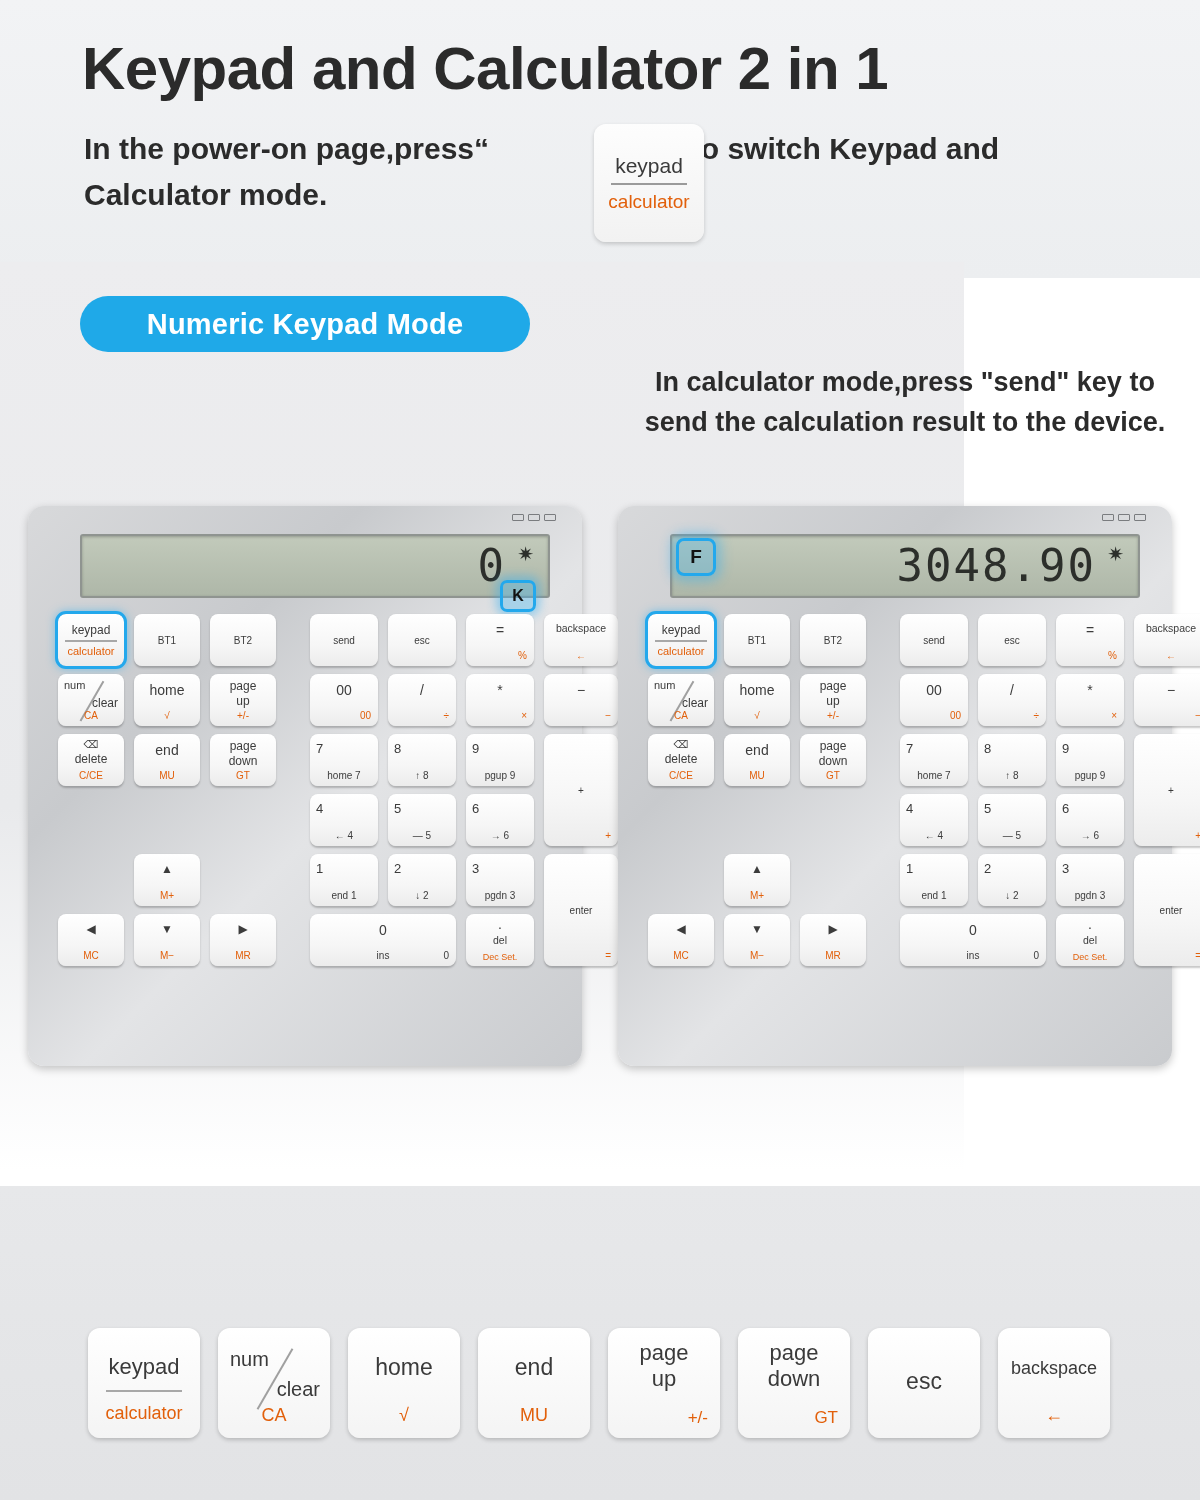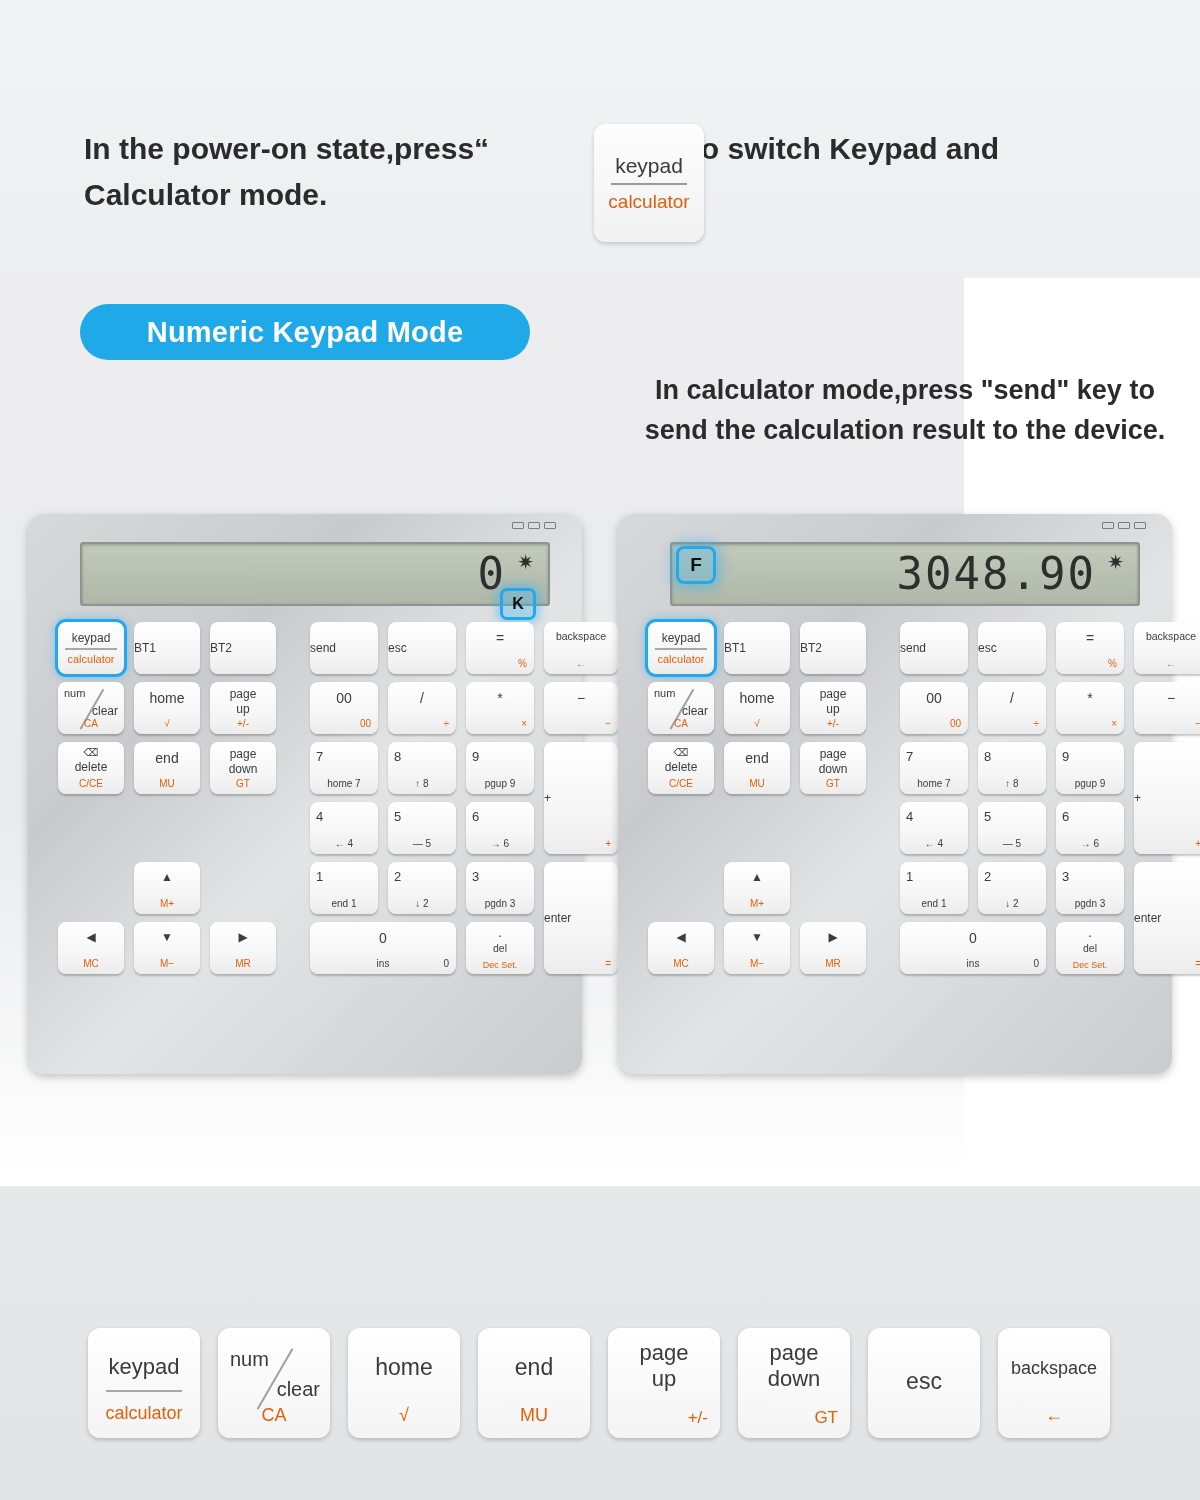--- a/index.html
+++ b/index.html
@@ -35,21 +35,21 @@
     background:linear-gradient(180deg,#fdfdfd,#f2f2f2);
     box-shadow:0 2px 4px rgba(0,0,0,0.18);
     display:flex; flex-direction:column; align-items:center; justify-content:center;
   }
   .key-chip .kp { font-size:21px; color:#3a3a3a; }
   .key-chip .rule { width:76px; height:2px; background:#9a9a9a; margin:5px 0 6px; }
   .key-chip .cal { font-size:19px; color:#e2600b; }
 
   
   .modes {
-    position:absolute; left:0; top:270px; width:964px; height:908px;
+    position:absolute; left:0; top:262px; width:964px; height:908px;
     background:linear-gradient(180deg,#ededef 0%, #e9eaec 60%, #ffffff 100%);
   }
   .pill {
     position:absolute; height:56px; border-radius:28px;
     background:#1fa9e8; color:#fff;
     display:flex; align-items:center; justify-content:center;
     font-size:29px; font-weight:600; letter-spacing:0.2px;
   }
   #pill-left  { left:80px;  top:34px;  width:450px; }
   #pill-right { left:672px; top:34px;  width:448px; }
@@ -125,21 +125,21 @@
   .key .main {
     position:absolute; left:0; right:0; top:8px; text-align:center;
     font-size:14px; color:#3c3c3c;
   }
   .key .main.sm { font-size:12px; }
   .key .main.xs { font-size:10.5px; }
   .key .tl { position:absolute; left:6px; top:7px; font-size:13px; }
   .key .br { position:absolute; right:7px; bottom:5px; font-size:10px; color:#e2600b; }
   .key .bc { position:absolute; left:0; right:0; bottom:5px; text-align:center; font-size:10px; color:#e2600b; }
   .key .bcd { position:absolute; left:0; right:0; bottom:4px; text-align:center; font-size:9px; color:#e2600b; }
-  .key .ctr { position:absolute; left:0; right:0; top:50%; transform:translateY(-50%); font-size:12px; }
+  .key .ctr { position:absolute; left:0; right:0; top:50%; transform:translateY(-50%); text-align:center; font-size:10px; }
 
   .key.kc {
     display:flex; flex-direction:column; align-items:center; justify-content:center;
   }
   .key.kc .kp2 { font-size:12px; color:#3c3c3c; }
   .key.kc .rl { width:52px; height:1.5px; background:#a8a8a8; margin:3px 0 3px; }
   .key.kc .cl { font-size:11px; color:#e2600b; }
   .key.hl {
     outline:3px solid #23a8ec;
     box-shadow:0 0 9px 3px rgba(50,175,240,0.55);
@@ -183,22 +183,23 @@
     content:""; position:absolute; width:2px; height:70px; background:#a0a0a0;
     left:56px; top:16px; transform:rotate(30deg);
   }
 </style>
 </head>
 <body>
 
 <div class="page">
 
   <div class="hero">
+    <div class="hero-title">Keypad and Calculator 2 in 1</div>
     <div class="hero-sub">
-      <span>In the power-on state,press“</span><span class="gap"></span><span>” key to switch Keypad and Calculator mode.</span>
+      <span>In the power-on page,press“</span><span class="gap"></span><span>” key to switch Keypad and Calculator mode.</span>
     </div>
     <div class="key-chip">
       <div class="kp">keypad</div>
       <div class="rule"></div>
       <div class="cal">calculator</div>
     </div>
   </div>
 
   <div class="modes">
 

